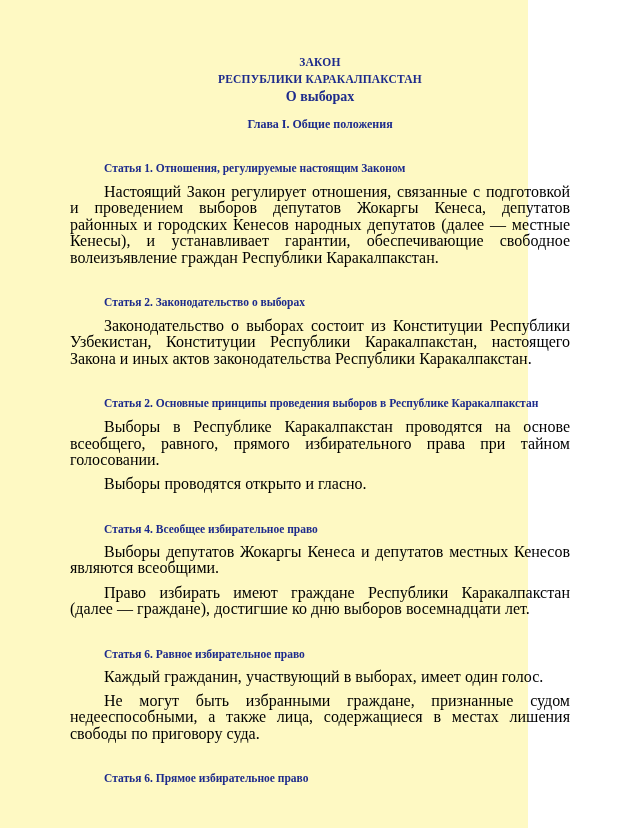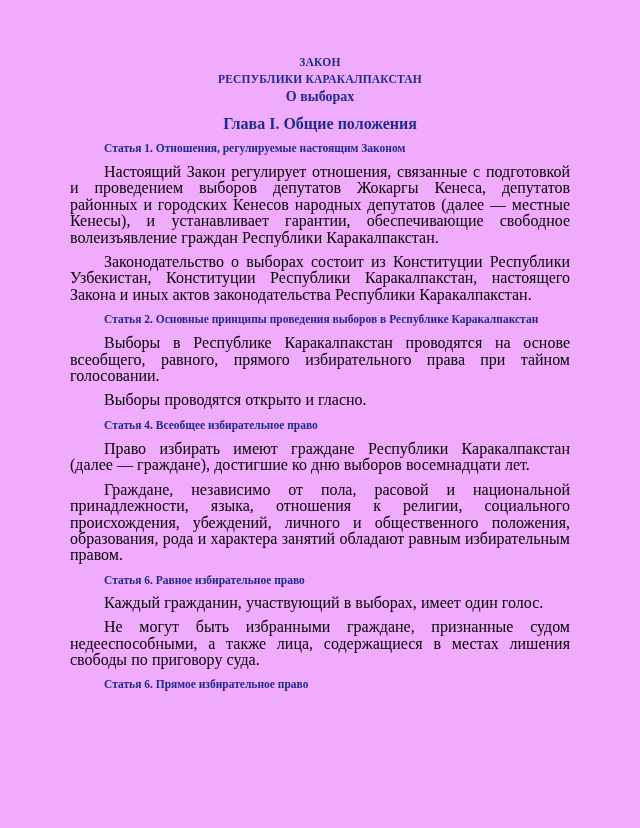--- a/index.html
+++ b/index.html
@@ -11,23 +11,23 @@
   body {
     width: 640px;
     height: 828px;
     overflow: hidden;
     font-family: "Liberation Serif", "DejaVu Serif", serif;
     color: #000000;
     -webkit-font-smoothing: antialiased;
   }
   .page {
     position: relative;
-    width: 640px;
+    width: 528px;
     height: 828px;
-    background: #f0abfc;
+    background: #fef9c3;
     box-sizing: border-box;
   }
   .content {
     position: absolute;
     left: 70px;
     top: 54px;
     width: 500px;
   }
 
   
@@ -45,34 +45,34 @@
   .doc-subtitle {
     font-weight: bold;
     font-size: 14px;
     line-height: 17px;
     color: #1d2b8c;
     margin-top: 1px;
   }
   .chapter-title {
     text-align: center;
     font-weight: bold;
-    font-size: 16px;
+    font-size: 12px;
     line-height: 16px;
     color: #1d2b8c;
     margin-top: 11px;
   }
 
   
   .article-heading {
     font-weight: bold;
     font-size: 11.5px;
     line-height: 16px;
     color: #1d2b8c;
     text-indent: 34px;
-    margin-top: 8px;
+    margin-top: 28px;
     margin-bottom: 2px;
     text-align: justify;
     text-justify: inter-word;
   }
   .article-heading.single-line {
     text-align: left;
   }
 
   
   .para {
@@ -101,29 +101,30 @@
       <div class="doc-title-line" style="color: rgb(29, 43, 140);">ЗАКОН</div>
       <div class="doc-title-line" style="color: rgb(29, 43, 140);">РЕСПУБЛИКИ КАРАКАЛПАКСТАН</div>
       <div class="doc-subtitle" style="color: rgb(29, 43, 140);">О выборах</div>
     </div>
 
     <div class="chapter-title" style="color: rgb(29, 43, 140);">Глава I. Общие положения</div>
 
     <div class="article-heading single-line" style="color: rgb(29, 43, 140);">Статья 1. Отношения, регулируемые настоящим Законом</div>
     <p class="para" style="color: rgb(0, 0, 0);">Настоящий Закон регулирует отношения, связанные с подготовкой и проведением выборов депутатов Жокаргы Кенеса, депутатов районных и городских Кенесов народных депутатов (далее — местные Кенесы), и устанавливает гарантии, обеспечивающие свободное волеизъявление граждан Республики Каракалпакстан.</p>
 
+    <div class="article-heading single-line" style="color: rgb(29, 43, 140);">Статья 2. Законодательство о выборах</div>
     <p class="para" style="color: rgb(0, 0, 0);">Законодательство о выборах состоит из Конституции Республики Узбекистан, Конституции Республики Каракалпакстан, настоящего Закона и иных актов законодательства Республики Каракалпакстан.</p>
 
     <div class="article-heading justified-multiline" style="color: rgb(29, 43, 140);">Статья 2. Основные принципы проведения выборов в Республике Каракалпакстан</div>
     <p class="para" style="color: rgb(0, 0, 0);">Выборы в Республике Каракалпакстан проводятся на основе всеобщего, равного, прямого избирательного права при тайном голосовании.</p>
     <p class="para" style="color: rgb(0, 0, 0);">Выборы проводятся открыто и гласно.</p>
 
     <div class="article-heading single-line" style="color: rgb(29, 43, 140);">Статья 4. Всеобщее избирательное право</div>
+    <p class="para tight" style="color: rgb(0, 0, 0);">Выборы депутатов Жокаргы Кенеса и депутатов местных Кенесов являются всеобщими.</p>
     <p class="para" style="color: rgb(0, 0, 0);">Право избирать имеют граждане Республики Каракалпакстан (далее — граждане), достигшие ко дню выборов восемнадцати лет.</p>
-    <p class="para" style="color: rgb(0, 0, 0);">Граждане, независимо от пола, расовой и национальной принадлежности, языка, отношения к религии, социального происхождения, убеждений, личного и общественного положения, образования, рода и характера занятий обладают равным избирательным правом.</p>
 
     <div class="article-heading single-line" style="color: rgb(29, 43, 140);">Статья 6. Равное избирательное право</div>
     <p class="para tight" style="color: rgb(0, 0, 0);">Каждый гражданин, участвующий в выборах, имеет один голос.</p>
     <p class="para" style="color: rgb(0, 0, 0);">Не могут быть избранными граждане, признанные судом недееспособными, а также лица, содержащиеся в местах лишения свободы по приговору суда.</p>
 
     <div class="article-heading single-line" style="color: rgb(29, 43, 140);">Статья 6. Прямое избирательное право</div>
 
   </div>
 </div>
 

